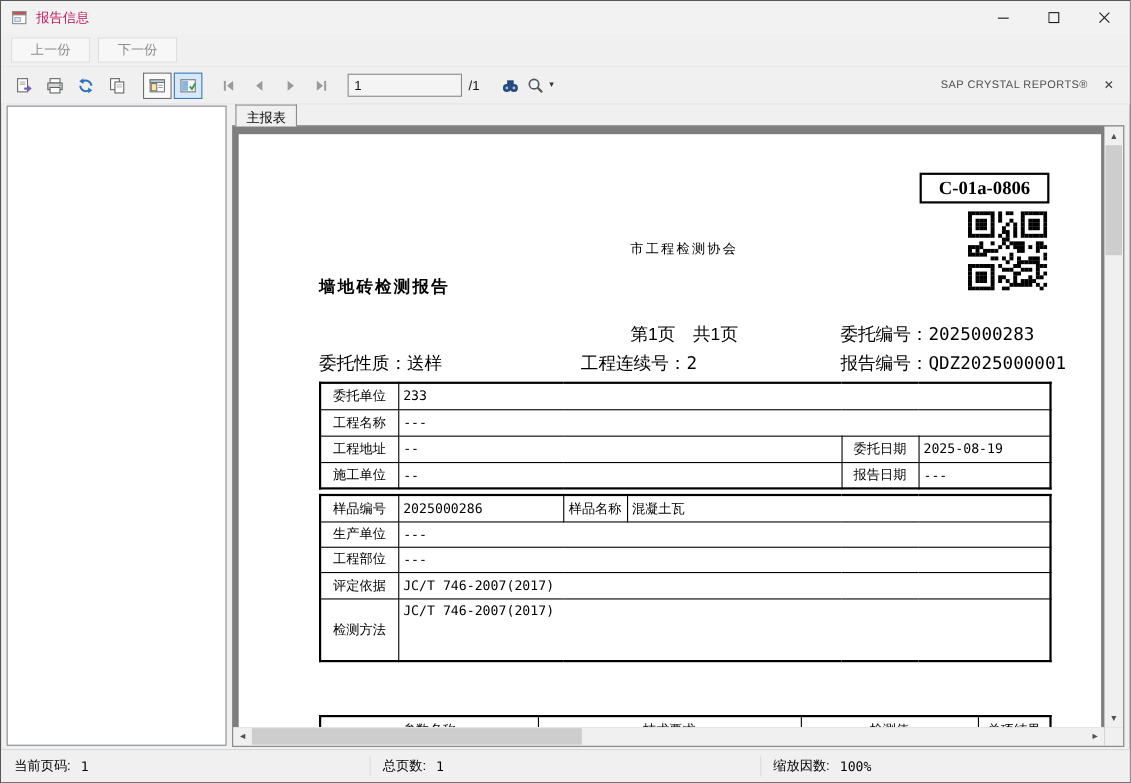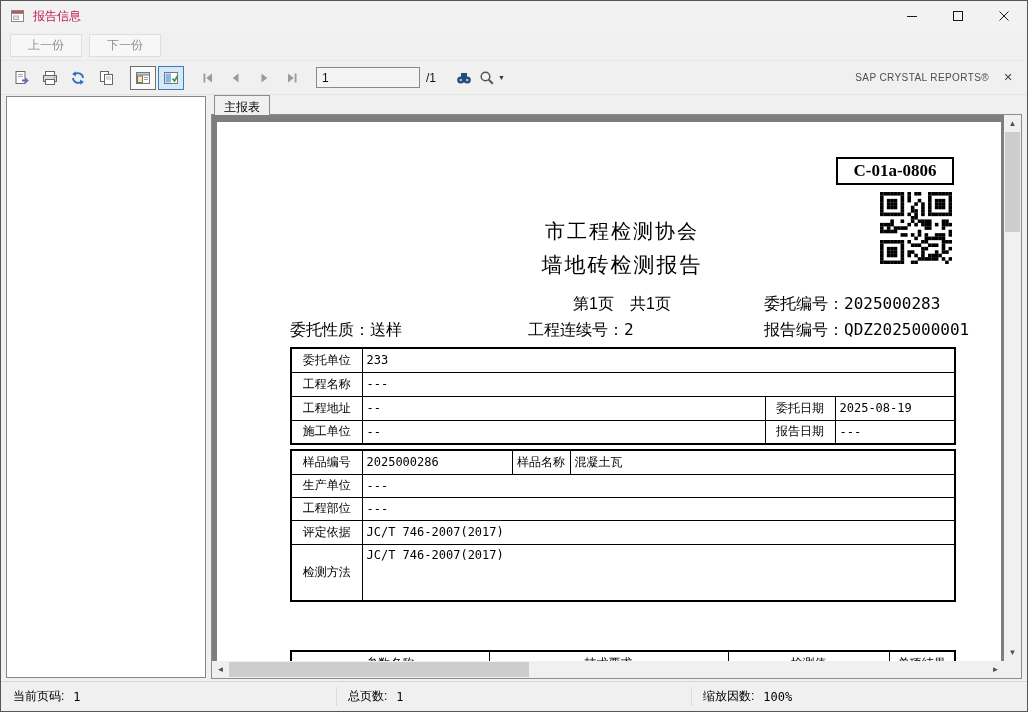--- a/index.html
+++ b/index.html
@@ -35,22 +35,22 @@
   .group-tree{position:absolute;left:5px;top:1px;width:200px;bottom:3px;background:#fff;border:1px solid #828790}
   .report-region{position:absolute;left:210px;top:0;right:5px;bottom:2px}
   .tab{position:absolute;left:3px;top:0;height:20px;padding:3px 9px;font-size:12px;color:#000;background:#f0f0f0;border:1px solid #8c8c8c;border-bottom:none;z-index:2}
   .viewer{position:absolute;left:0;right:0;top:19px;bottom:0;background:#7e7e7e;border:1px solid #8c8c8c}
   .page-area{position:absolute;left:0;top:0;right:17px;bottom:17px;overflow:hidden}
   .page{position:absolute;left:5px;top:7px;width:784px;height:640px;background:#fff;color:#000}
   .report-body{position:absolute;left:73px;top:0;width:664px;height:640px}
 
   .form-code{position:absolute;left:546px;top:35px;width:118px;height:28px;border:2px solid #000;display:flex;align-items:center;justify-content:center;font-family:"Liberation Serif",serif;font-weight:bold;font-size:17px;background:#fff}
   .qr{position:absolute;left:590px;top:70px;width:72px;height:72px}
-  .assoc{position:absolute;left:0;top:96px;width:100%;text-align:center;font-size:20px;letter-spacing:2px}
-  .rtitle{position:absolute;left:0;top:129px;width:100%;text-align:center;font-size:21px;font-weight:normal;letter-spacing:2px}
+  .assoc{position:absolute;left:0;top:96px;width:100%;text-align:center;font-size:12px;letter-spacing:2px}
+  .rtitle{position:absolute;left:0;top:129px;width:100%;font-size:15px;font-weight:bold;letter-spacing:2px}
   .pos{position:absolute;white-space:nowrap;font-size:16px}
   .mono{font-family:"DejaVu Sans Mono",monospace}
 
   table.rpt{position:absolute;left:0;border-collapse:collapse;table-layout:fixed;width:664px;border:2px solid #000;font-size:12px;background:#fff}
   table.rpt td{border:1px solid #000;padding:0 4px;overflow:hidden;white-space:nowrap}
   td.lbl{text-align:center;padding:0 2px}
   td.val{font-family:"DejaVu Sans Mono",monospace;font-size:12px}
   tr.tall td.val{vertical-align:top;padding-top:3px}
   table.params td{text-align:center}
 

